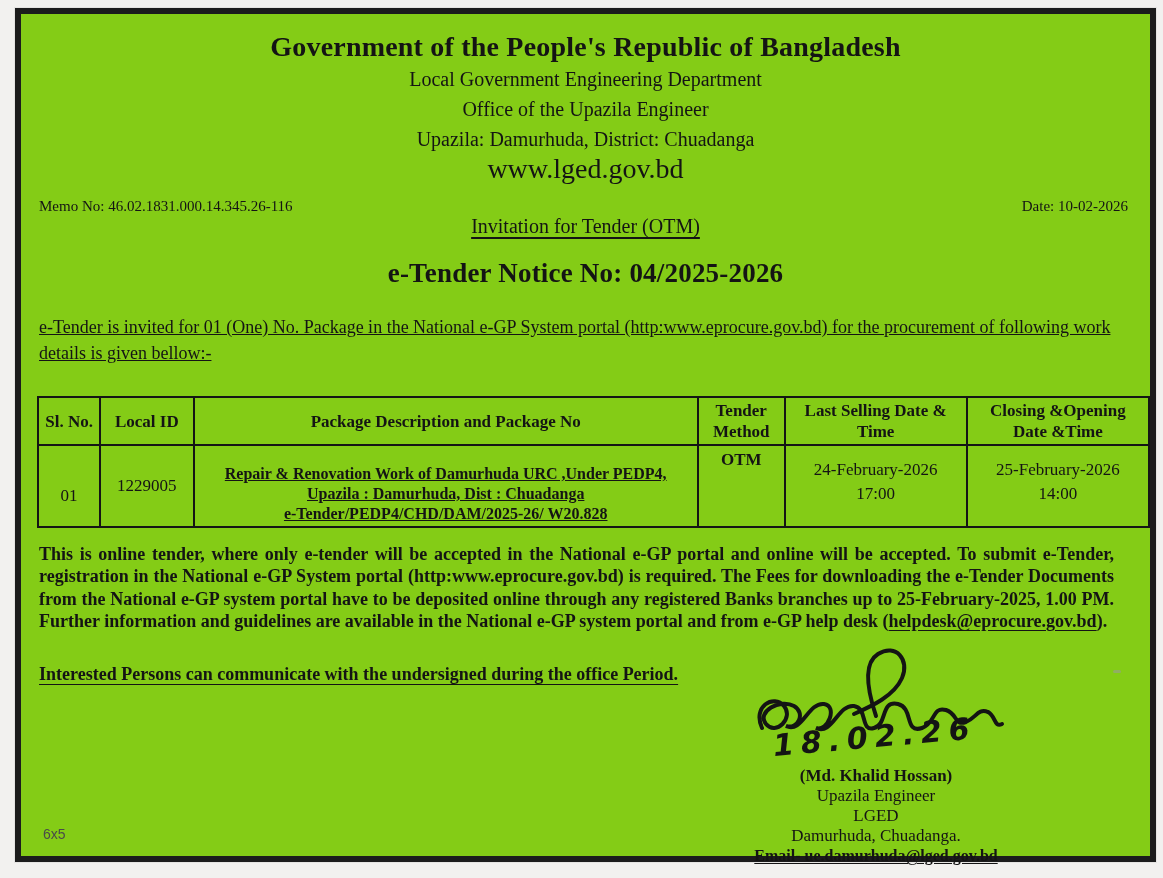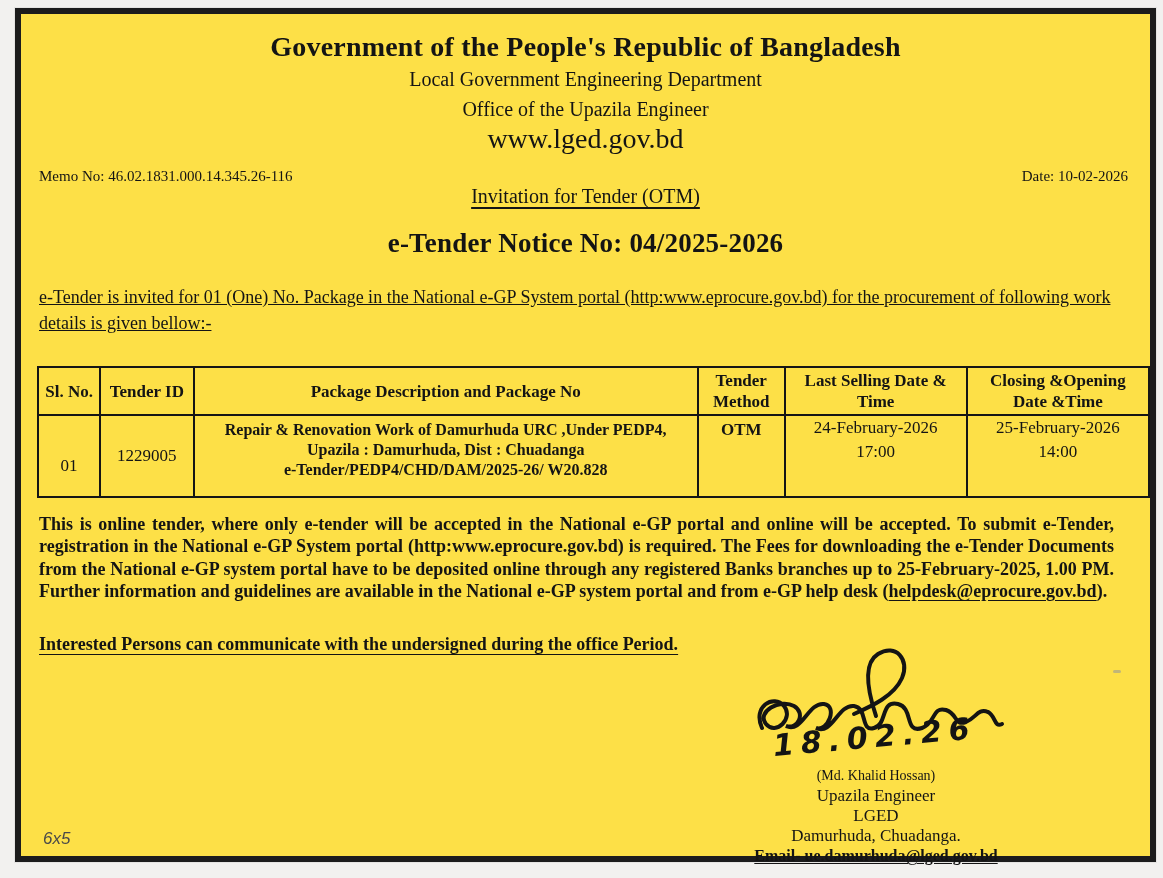--- a/index.html
+++ b/index.html
@@ -8,21 +8,21 @@
     position:relative;
     background:#f2f1ef;
     font-family:"Liberation Serif", serif;
     color:#141414;
     overflow:hidden;
   }
   .page {
     position:absolute;
     left:15px; top:8px;
     width:1141px; height:854px;
-    background:#fde047;
+    background:#84cc16;
     border:6px solid #1c1c1c;
     box-shadow:0 0 0 1px #e5e4e2;
   }
   .header { text-align:center; padding-top:16px; }
   .header .title {
     font-size:28px; font-weight:bold; letter-spacing:0.2px;
     line-height:34px;
   }
   .header .sub { font-size:20px; line-height:30px; font-weight:400; }
   .header .site { font-size:28px; line-height:30px; }
@@ -59,23 +59,23 @@
     padding:2px 4px;
   }
   .tender-table th { font-size:17px; font-weight:bold; line-height:21px; height:45px; }
   .tender-table td { font-size:17px; height:82px; }
   .col-sl { width:5.6%; }
   .col-id { width:8.4%; }
   .col-desc { width:45.4%; }
   .col-method { width:7.8%; }
   .col-sell { width:16.4%; }
   .col-close { width:16.4%; }
-  td.cell-desc { font-weight:bold; font-size:16px; line-height:20px; vertical-align:top; padding-top:4px; }
+  td.cell-desc { font-weight:bold; font-size:16px; line-height:20px; vertical-align:top; padding-top:18px;text-decoration:underline; }
   td.cell-method { vertical-align:top; padding-top:4px; font-weight:bold; }
-  td.cell-date { vertical-align:top; padding-top:0; line-height:24px; }
+  td.cell-date { vertical-align:top; padding-top:12px; line-height:24px; }
   td.cell-sl { vertical-align:middle; padding-top:22px; }
   td.cell-id { vertical-align:middle; }
 
   .body-par {
     margin:15px 36px 0 18px;
     font-size:18px; font-weight:bold;
     line-height:1.24;
     text-align:justify;
   }
   .body-par .email-underline { text-decoration:underline; text-underline-offset:3px; }
@@ -87,42 +87,43 @@
     width:fit-content;
   }
 
   .sig-block {
     position:absolute;
     left:695px; top:630px;
     width:320px;
     text-align:center;
   }
   .sig-scribble { display:block; margin:0 auto -14px auto; }
-  .sig-name { font-size:14px; font-weight:normal; line-height:21px; }
+  .sig-name { font-size:17px; font-weight:bold; line-height:21px; }
   .sig-line { font-size:17px; line-height:20px; }
   .sig-email { font-size:16px; font-weight:bold; line-height:20px;
     text-decoration:underline; text-underline-offset:2px; }
 
   .sheet-note {
-    position:absolute; left:22px; bottom:7px;
+    position:absolute; left:22px; bottom:14px;
     font-family:"Liberation Sans", sans-serif;
-    font-size:17px; color:#4a4a4a;font-style:italic;
+    font-size:14px; color:#4a4a4a;
   }
   .speck { position:absolute; left:1092px; top:656px; width:8px; height:3px;
     background:#9a9a9a; border-radius:2px; opacity:.6; }
 </style>
 </head>
 <body>
 
 <div class="page">
 
   <div class="header">
     <div class="title">Government of the People's Republic of Bangladesh</div>
     <div class="sub">Local Government Engineering Department</div>
     <div class="sub">Office of the Upazila Engineer</div>
+    <div class="sub">Upazila: Damurhuda, District: Chuadanga</div>
     <div class="site">www.lged.gov.bd</div>
   </div>
 
   <div class="memo-row">
     <span>Memo No: 46.02.1831.000.14.345.26-116</span>
     <span>Date: 10-02-2026</span>
   </div>
 
   <div class="invitation">
     <span>Invitation for Tender (OTM)</span>
@@ -136,21 +137,21 @@
       <col class="col-sl">
         <col class="col-id">
         <col class="col-desc">
       <col class="col-method">
         <col class="col-sell">
         <col class="col-close">
     </colgroup>
     <thead>
       <tr>
         <th>Sl. No.</th>
-        <th>Tender ID</th>
+        <th>Local ID</th>
         <th>Package Description and Package No</th>
         <th>Tender Method</th>
         <th>Last Selling Date &amp; Time</th>
         <th>Closing &amp;Opening Date &amp;Time</th>
       </tr>
     </thead>
     <tbody>
       <tr>
         <td class="cell-sl">01</td>
         <td class="cell-id">1229005</td>

